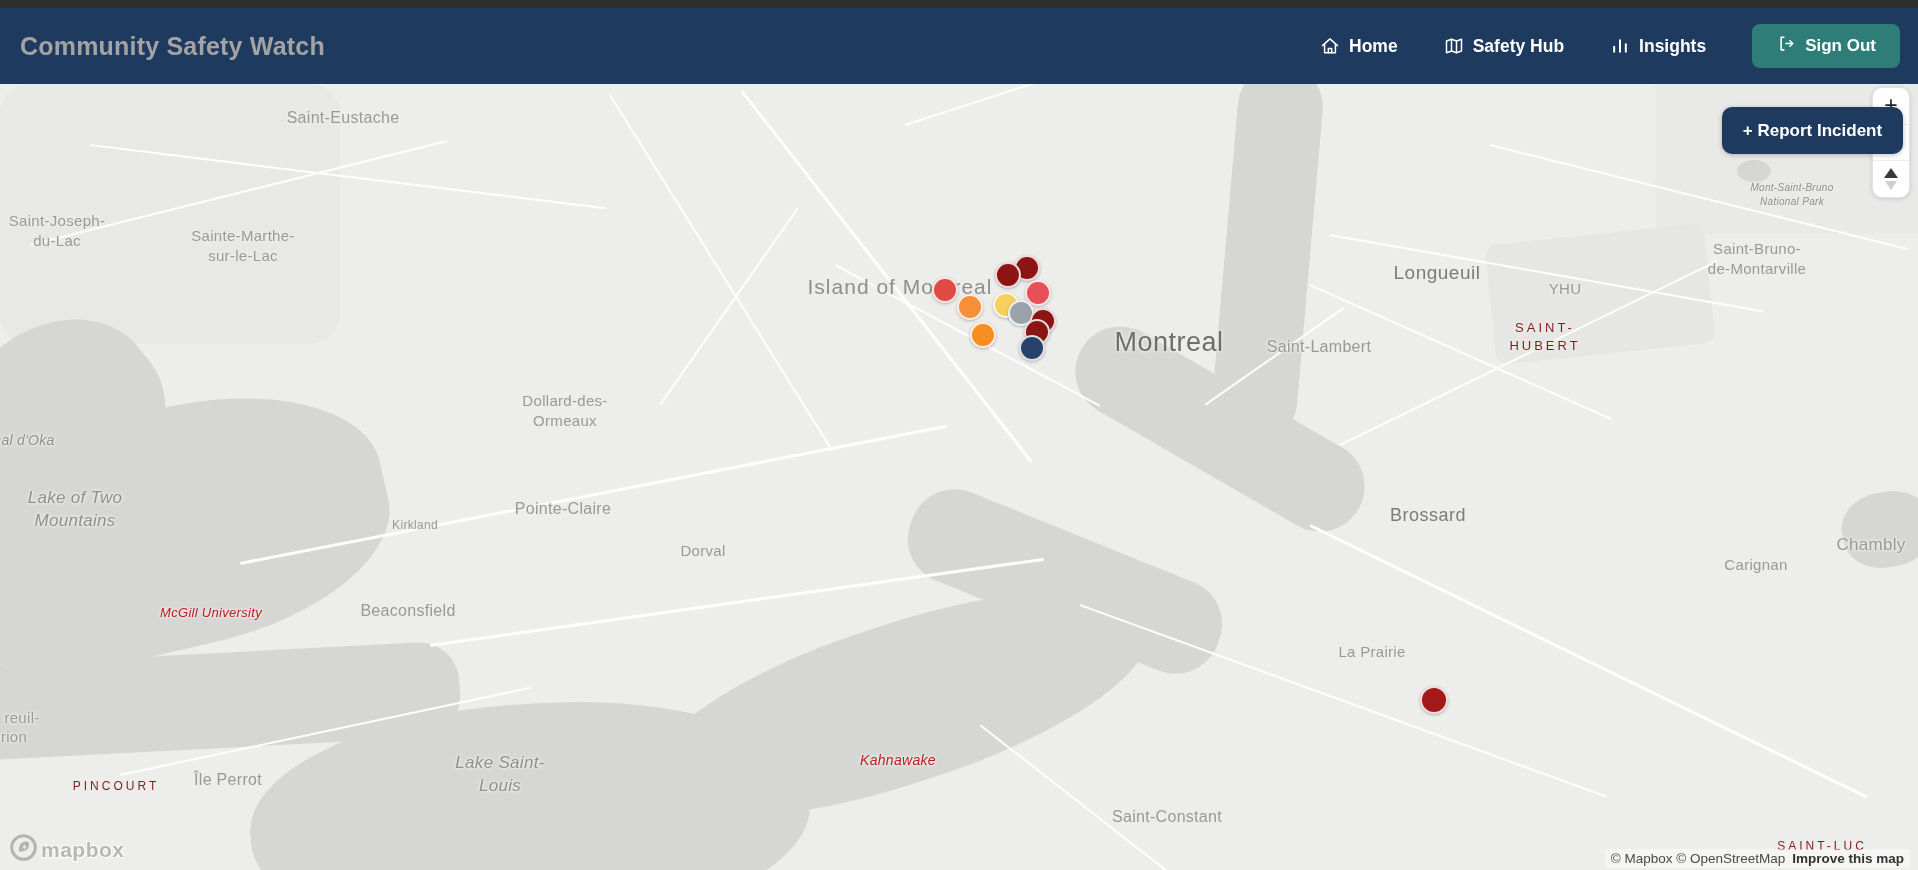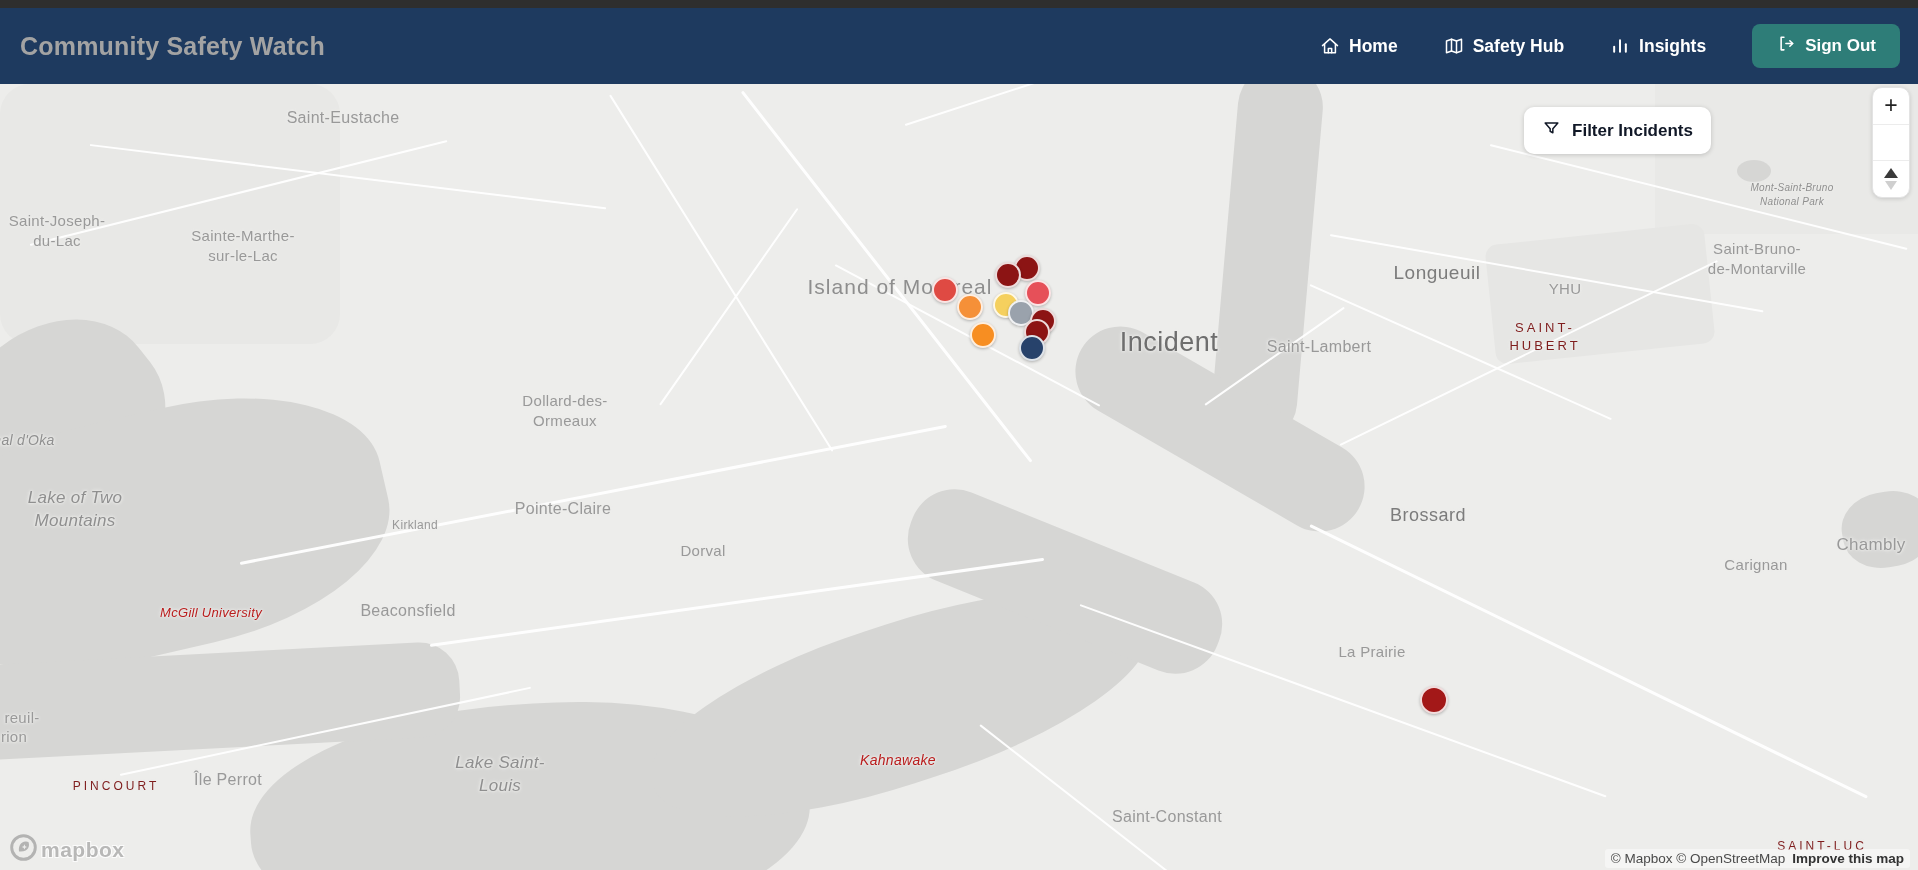--- a/index.html
+++ b/index.html
@@ -152,21 +152,21 @@
       <div class="map-label s-water" style="left: 75px; top: 426px; font-size: 17px;">Lake of Two
 Mountains</div>
       <div class="map-label s-town" style="left: 565px; top: 327px; font-size: 15px;">Dollard-des-
 Ormeaux</div>
       <div class="map-label s-town" style="left: 415px; top: 441px; font-size: 12px;">Kirkland</div>
       <div class="map-label s-town" style="left: 563px; top: 425px; font-size: 16px;">Pointe-Claire</div>
       <div class="map-label s-town" style="left: 703px; top: 467px; font-size: 15px;">Dorval</div>
       <div class="map-label s-town" style="left: 408px; top: 527px; font-size: 16px;">Beaconsfield</div>
       <div class="map-label s-poi" style="left: 211px; top: 529px; font-size: 13px;">McGill University</div>
       <div class="map-label s-area" style="left: 900px; top: 203px; font-size: 21px;">Island of Montreal</div>
-      <div class="map-label s-city" style="left: 1169px; top: 258px; font-size: 27px;">Incident</div>
+      <div class="map-label s-city" style="left: 1169px; top: 258px; font-size: 27px;">Montreal</div>
       <div class="map-label s-town" style="left: 1319px; top: 263px; font-size: 16px;">Saint-Lambert</div>
       <div class="map-label s-city2" style="left: 1437px; top: 189px; font-size: 19px;">Longueuil</div>
       <div class="map-label s-town" style="left: 1565px; top: 205px; font-size: 15px;">YHU</div>
       <div class="map-label s-caps" style="left: 1545px; top: 253px; font-size: 13px;">SAINT-
 HUBERT</div>
       <div class="map-label s-water" style="left: 1792px; top: 110px; font-size: 10px;">Mont-Saint-Bruno
 National Park</div>
       <div class="map-label s-town" style="left: 1757px; top: 175px; font-size: 15px;">Saint-Bruno-
 de-Montarville</div>
       <div class="map-label s-city2" style="left: 1428px; top: 431px; font-size: 18px;">Brossard</div>
@@ -200,25 +200,22 @@
     <button class="zbtn">
         <span class="plus">+</span>
       </button>
     <button class="zbtn"></button>
     <button class="zbtn">
       <span class="tri-up"></span>
       <span class="tri-down"></span>
     </button>
   </div>
 
-  <button class="filter-btn">
-    <span><svg width="19" height="19" viewBox="0 0 24 24" fill="none" stroke="#111827" stroke-width="1.9" stroke-linejoin="round">
-          <path d="M4 5h16l-6.3 7.3v5.2l-3.4-2v-3.2z"></path>
-        </svg></span>
-    <span>Filter Incidents</span>
+  <button class="report-btn">
+    <span>+ Report Incident</span>
   </button>
 
   <div class="mapbox-logo">
     <span><svg width="27" height="27" viewBox="0 0 24 24">
           <circle cx="12" cy="12" r="10.5" fill="none" stroke="#a5a5a5" stroke-width="2.6"></circle>
           <path d="M13.8 6.6c-2.1.1-3.9 1.2-4.9 3-0.9 1.6-1.2 3.6-0.9 5.9 2.3.3 4.3 0 5.9-.9 1.8-1 2.9-2.8 3-4.9 0-.9-.2-1.8-.5-2.7-.9-.3-1.8-.5-2.6-.4zm-1 2.6.7 1.6 1.6.7-1.6.7-.7 1.6-.7-1.6-1.6-.7 1.6-.7z" fill="#a5a5a5"></path>
         </svg></span>
     <span class="word">mapbox</span>
   </div>
   <div class="attribution">

